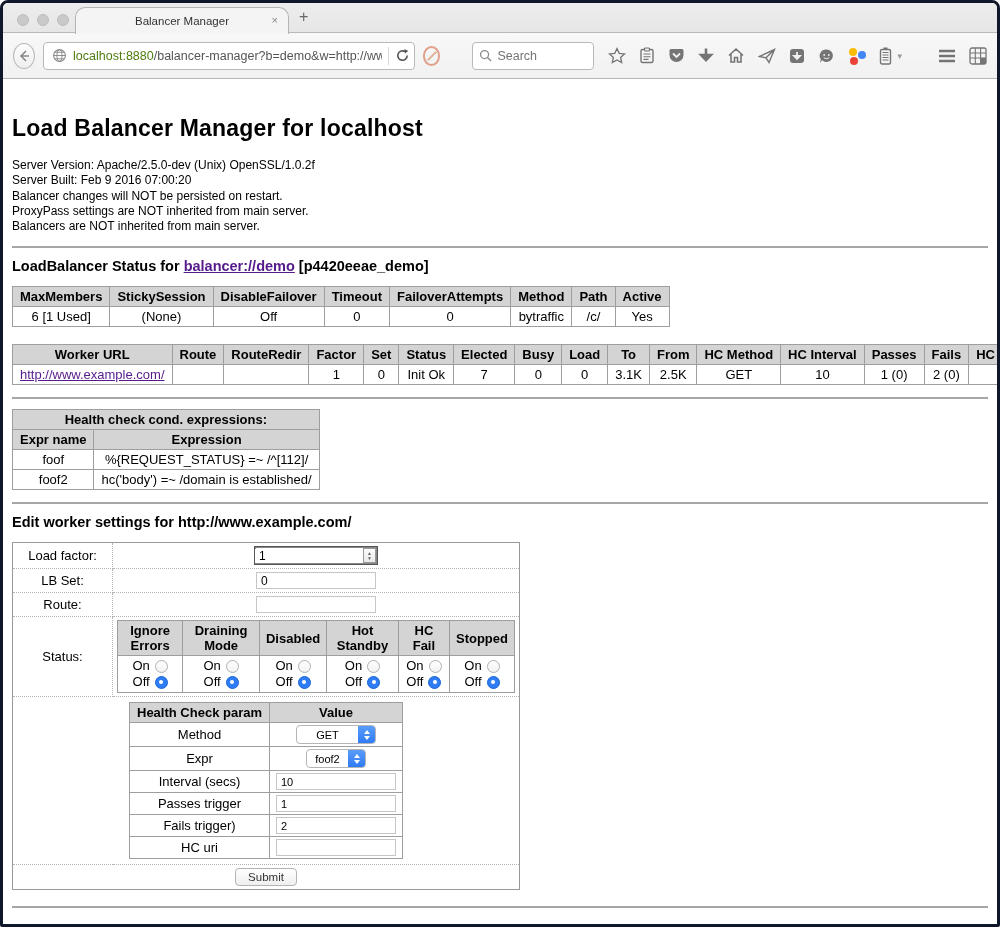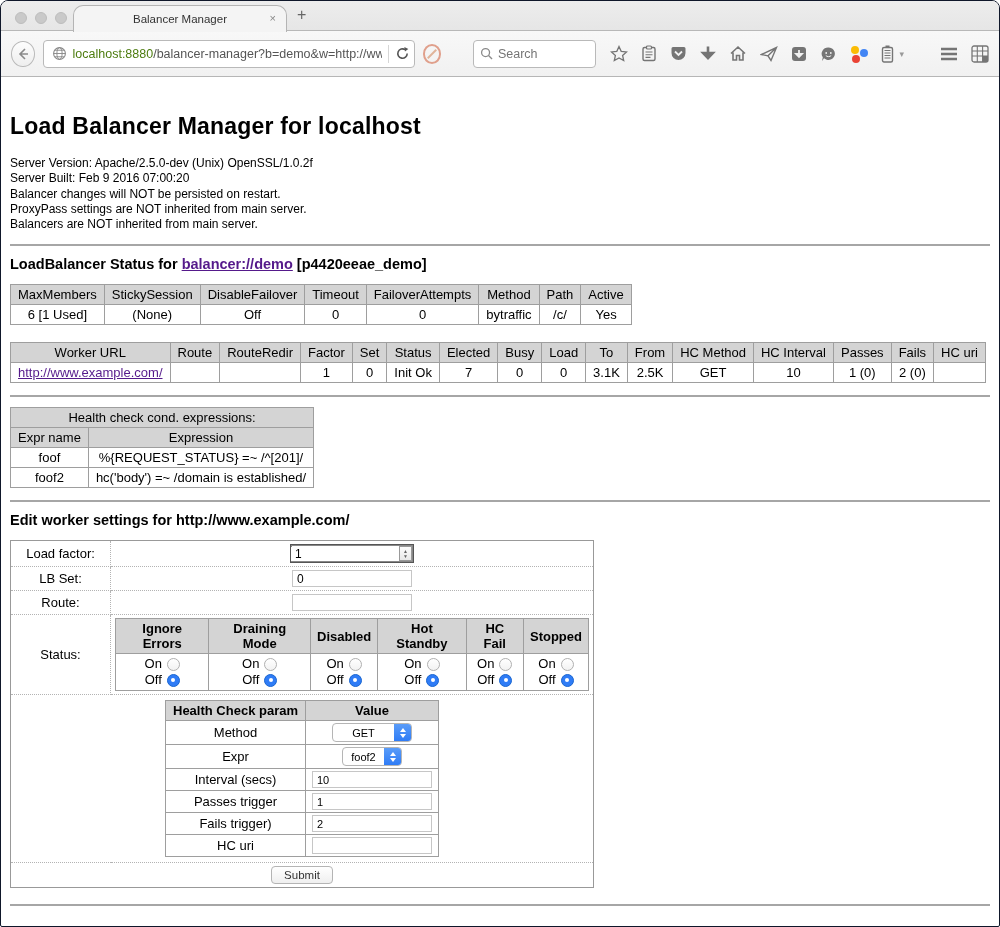--- a/index.html
+++ b/index.html
@@ -1,19 +1,19 @@
 <!DOCTYPE html>
 <html><head>
 <meta charset="utf-8">
 <style>
   * { box-sizing: border-box; margin: 0; padding: 0; }
   html,body { background:#fff; }
   body { font-family: "Liberation Sans", sans-serif; width:1000px; }
   .window { width:1000px; height:927px; border-radius:8px 8px 2px 2px; overflow:hidden;
-            border:1px solid #0f172a; background:#fff; position:relative; }
+            border:3px solid #0f172a; background:#fff; position:relative; }
 
   
   .titlebar { height:30px; background:linear-gradient(#ededed,#e6e6e6); border-bottom:1px solid #b8b8b8; position:relative; }
   .traffic { position:absolute; left:14px; top:11px; display:flex; gap:8px; }
   .traffic span { width:12px; height:12px; border-radius:50%; background:#c9c9c9; border:1px solid #bdbdbd; }
   .tab { position:absolute; left:72px; top:4px; width:214px; height:27px; background:#f4f4f4;
          border:1px solid #b4b4b4; border-bottom:none; border-radius:10px 10px 0 0;
          display:flex; align-items:center; justify-content:center; z-index:2; }
   .tab-title { font-size:11.5px; color:#333; }
   .tab-close { position:absolute; right:10px; top:6px; font-size:11px; color:#888; cursor:default; }
@@ -49,26 +49,26 @@
   
   .content { padding:8px 9px; font-size:13px; color:#000; }
   h1.pagetitle { font-size:23px; font-weight:bold; margin:28px 0 16px; letter-spacing:.2px; }
   .srvinfo div { font-size:12px; line-height:15.3px; }
   hr.rule { border:none; height:2px; background:#a6a6a6; margin:12px 0 10px; }
   h3.sect { font-size:14.5px; font-weight:bold; margin:10px 0 12px; }
   a.vlink { color:#551a8b; text-decoration:underline; }
 
   table.data { border-collapse:collapse; margin-bottom:6px; }
   table.data th, table.data td { border:1px solid #9e9e9e; padding:2px 7px; font-size:13px; text-align:center; white-space:nowrap; }
-  table.data th { background:#d4d4d4; font-weight:normal; }
+  table.data th { background:#d4d4d4; font-weight:bold; }
   table.data td { background:#fff; }
   .tbl-gap { height:11px; }
 
   
-  table.formtbl { border-collapse:collapse; border:1px solid #999; width:584px; margin-top:4px; }
+  table.formtbl { border-collapse:collapse; border:1px solid #999; width:508px; margin-top:4px; }
   table.formtbl > tbody > tr > td { border:1px dotted #b3b3b3; padding:3px 4px; font-size:13px; }
   td.flabel { width:100px; text-align:center; }
   td.fvalue { text-align:center; }
   input.txt { width:120px; height:17px; border:1px solid #c6c6c6; font-size:12px; padding:1px 4px;
               font-family:"Liberation Sans",sans-serif; }
   .numwrap { display:inline-flex; align-items:center; border:1px solid #555; box-shadow:0 0 0 1px #888 inset; background:#fff; width:124px; height:19px; padding-right:1px; }
   .numwrap input { border:none; outline:none; flex:1; font-size:12px; padding:0 4px; width:100px; font-family:"Liberation Sans",sans-serif; }
   .spinner { width:13px; height:15px; border:1px solid #999; background:linear-gradient(#fdfdfd,#e8e8e8);
              display:flex; flex-direction:column; align-items:center; justify-content:center; font-size:5px; color:#666; line-height:5px; }
 
@@ -319,21 +319,21 @@
       <tbody>
           <tr>
         <th colspan="2">Health check cond. expressions:</th>
       </tr>
       <tr>
         <th>Expr name</th>
         <th>Expression</th>
       </tr>
       <tr>
         <td>foof</td>
-        <td>%{REQUEST_STATUS} =~ /^[201]/</td>
+        <td>%{REQUEST_STATUS} =~ /^[112]/</td>
       </tr>
       <tr>
         <td>foof2</td>
         <td>hc('body') =~ /domain is established/</td>
       </tr>
     </tbody>
       </table>
 
     <hr class="rule">
 

